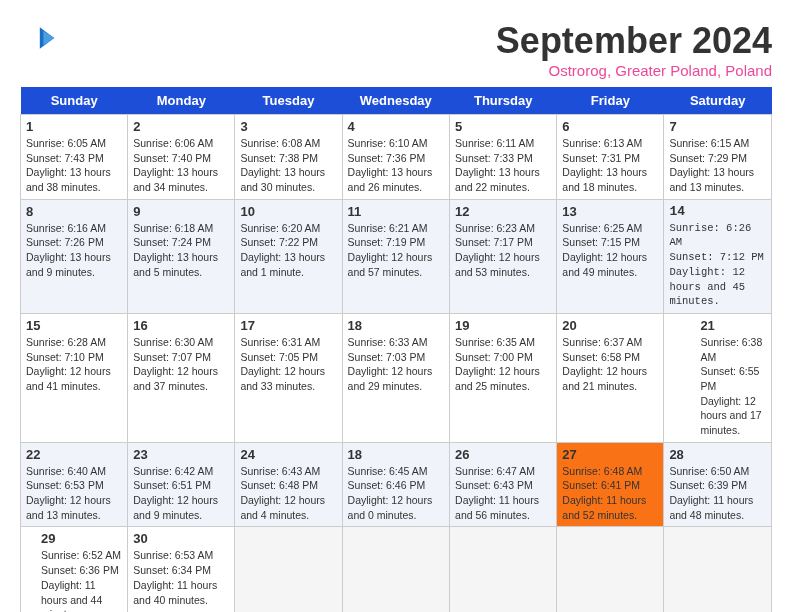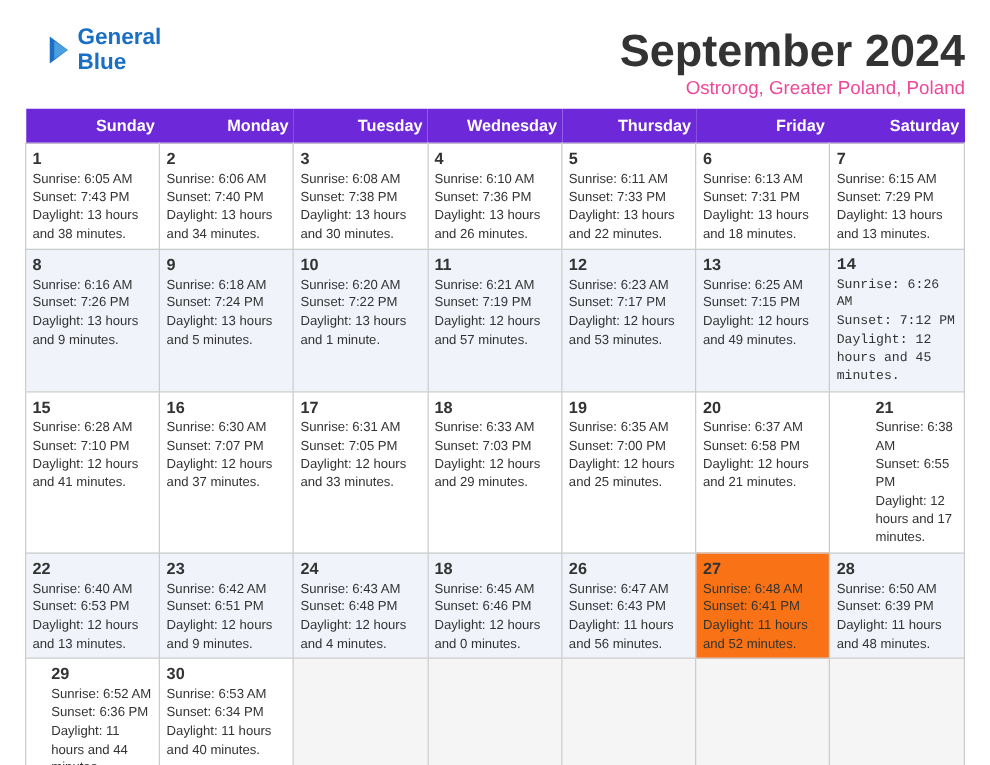--- a/index.html
+++ b/index.html
@@ -45,24 +45,24 @@
     .location {
       font-size: 15px;
       color: #ec4899;
     }
     .calendar {
       width: 100%;
       border-collapse: collapse;
       font-size: 11px;
     }
     .calendar th {
-      background: #6d28d9;
+      background: #1d4ed8;
       color: #fff;
       padding: 6px 4px;
-      text-align: right;
+      text-align: center;
       font-size: 13px;
       font-weight: bold;
     }
     .calendar td {
       border: 1px solid #ccc;
       vertical-align: top;
       padding: 4px 5px;
       width: 108px;
       min-height: 80px;
       color: #333;
@@ -91,24 +91,20 @@
 </head>
 <body>
 
 <div class="header-area">
   <div class="logo">
     <svg class="logo-icon" viewBox="0 0 40 40">
       <rect x="0" y="0" width="40" height="40" rx="4" fill="#fff"></rect>
       <polygon points="22,8 38,20 22,32" fill="#1a6fc4"></polygon>
       <polygon points="26,12 38,20 26,28" fill="#4a9fe0"></polygon>
     </svg>
-    <div class="logo-text">
-      <div><span>General</span></div>
-      <div><span>Blue</span></div>
-    </div>
   </div>
   <div class="title-area">
     <div class="month-title">September 2024</div>
     <div class="location">Ostrorog, Greater Poland, Poland</div>
   </div>
 </div>
 
 <table class="calendar">
   <thead>
     <tr>

